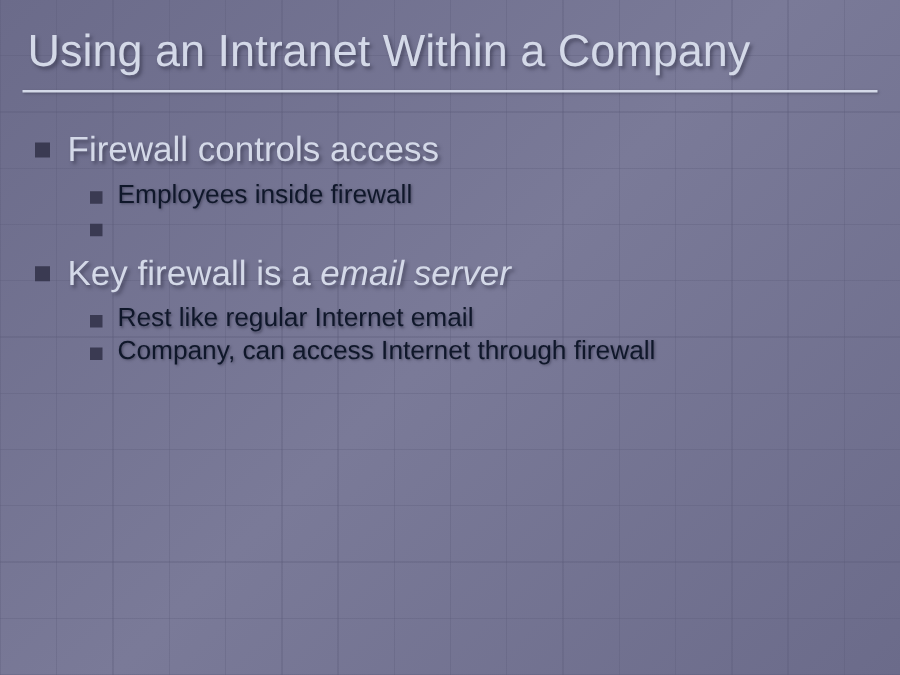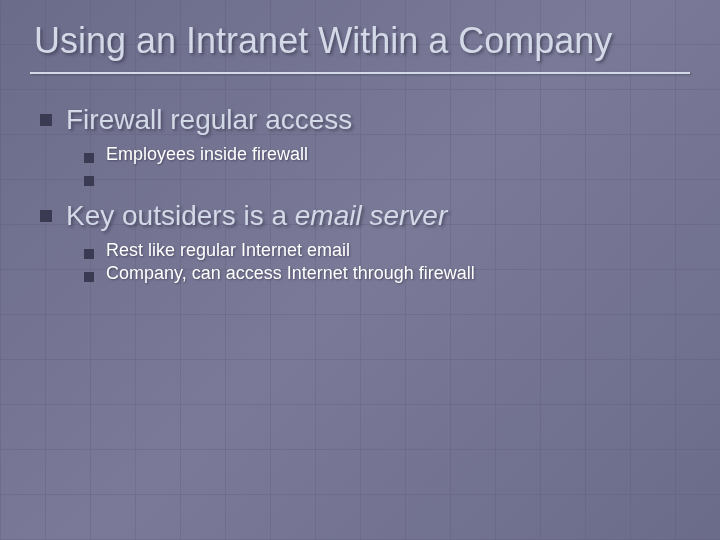--- a/index.html
+++ b/index.html
@@ -24,21 +24,21 @@
       height: 100%;
       background-image: 
         repeating-linear-gradient(0deg, rgba(90,90,120,0.3) 0px, rgba(90,90,120,0.3) 1px, transparent 1px, transparent 45px),
         repeating-linear-gradient(90deg, rgba(90,90,120,0.3) 0px, rgba(90,90,120,0.3) 1px, transparent 1px, transparent 45px);
       pointer-events: none;
     }
     .slide {
       position: relative;
       width: 100%;
       height: 100%;
-      padding: 20px 30px;
+      padding: 20px 18px;
       border-radius: 12px;
     }
     .title {
       color: #d4d9e8;
       font-size: 36px;
       font-weight: normal;
       text-align: left;
       margin-bottom: 10px;
       padding-left: 4px;
       text-shadow: 2px 2px 3px rgba(40,40,60,0.5);
@@ -55,22 +55,22 @@
     .level1 {
       color: #d4d9e8;
       font-size: 28px;
       margin-bottom: 8px;
       margin-top: 4px;
       display: flex;
       align-items: flex-start;
       text-shadow: 2px 2px 3px rgba(40,40,60,0.5);
     }
     .level2 {
-      color: #ffffff;
-      font-size: 18px;
+      color: #0f172a;
+      font-size: 21px;
       margin-bottom: 2px;
       margin-left: 44px;
       display: flex;
       align-items: flex-start;
       text-shadow: 1px 1px 2px rgba(40,40,60,0.5);
     }
     .bullet {
       display: inline-block;
       width: 12px;
       height: 12px;
@@ -103,36 +103,36 @@
 
 <div class="slide">
   <h1 class="title">Using an Intranet Within a Company</h1>
   <div class="title-underline"></div>
 
   <div class="content">
 
     <div class="group">
       <div class="level1">
         <span class="bullet"></span>
-        <span>Firewall regular access</span>
+        <span>Firewall controls access</span>
       </div>
       <div class="level2">
         <span class="bullet-small"></span>
         <span>Employees inside firewall</span>
       </div>
       <div class="level2">
         <span class="bullet-small"></span>
       </div>
     </div>
 
     <div class="group">
       <div class="level1">
         <span class="bullet"></span>
         <span>
-          <span>Key outsiders is a </span><span class="italic">email server</span>
+          <span>Key firewall is a </span><span class="italic">email server</span>
         </span>
       </div>
       <div class="level2">
         <span class="bullet-small"></span>
         <span>Rest like regular Internet email</span>
       </div>
       <div class="level2">
         <span class="bullet-small"></span>
         <span>Company, can access Internet through firewall</span>
       </div>

